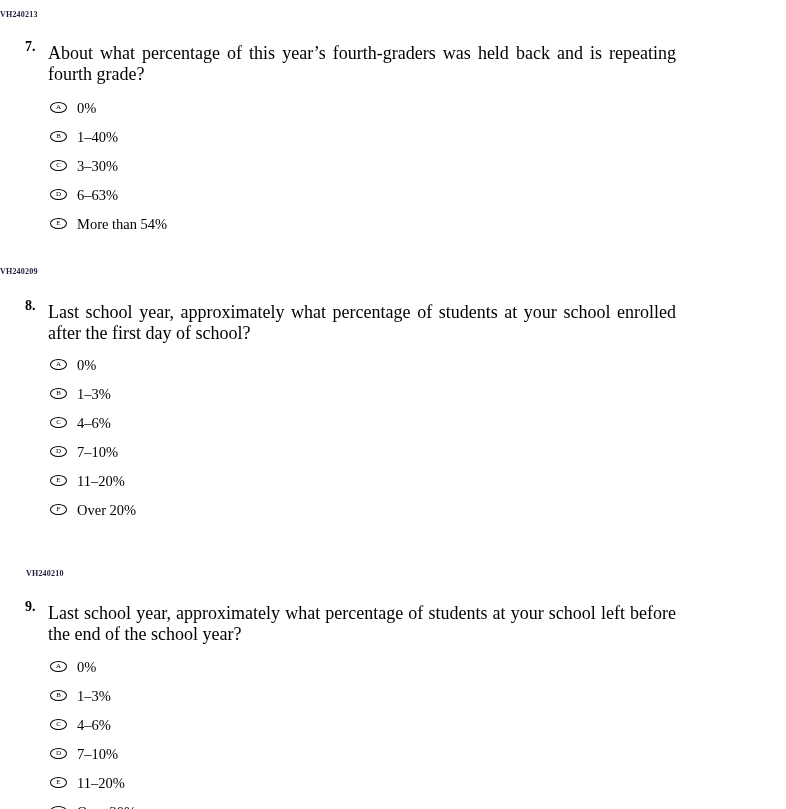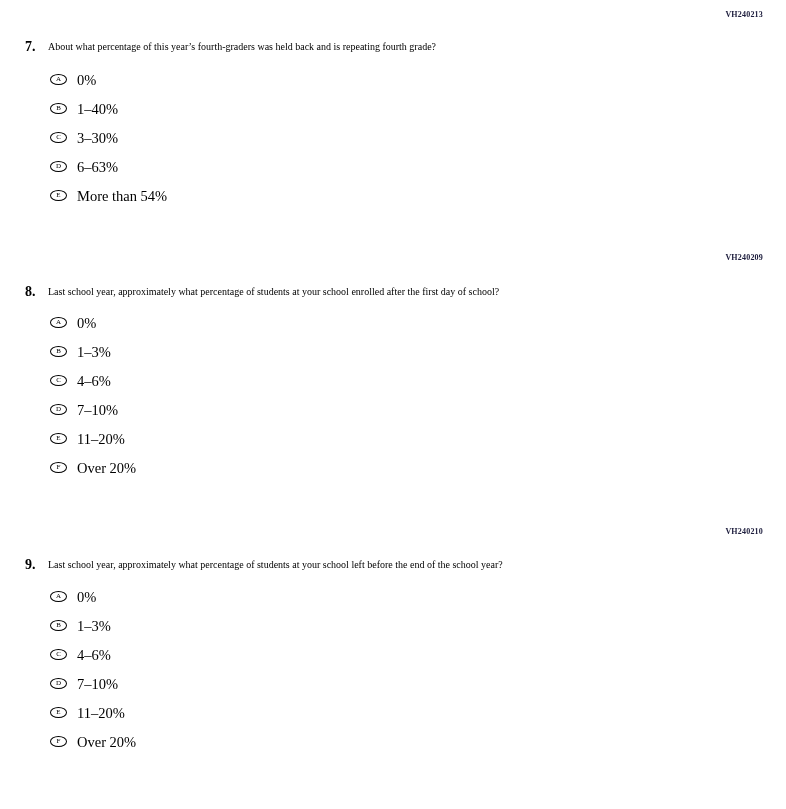--- a/index.html
+++ b/index.html
@@ -14,50 +14,51 @@
     font-family: "Liberation Serif", serif;
     color: #000000;
     position: relative;
   }
   .q-section { display: block; }
 
   .code-line {
     font-size: 8px;
     line-height: 10px;
     font-weight: bold;
-    text-align: right;
+    text-align: left;
     padding-right: 23px;
     color: #1c1c3c;
     letter-spacing: 0.2px;
     font-family: "Liberation Serif", serif;
   }
   .sec7 .code-line { margin-top: 10px; }
-  .sec8 .code-line { margin-top: 43px; }
+  .sec8 .code-line { margin-top: 29px; }
   .sec9 .code-line { margin-top: 45px; margin-left: 26px; }
 
   .q-row {
     display: flex;
     padding-left: 25px;
   }
   .sec7 .q-row { margin-top: 16px; }
   .sec8 .q-row { margin-top: 18px; }
   .sec9 .q-row { margin-top: 17px; }
 
   .q-num {
     font-weight: bold;
     width: 23px;
     flex-shrink: 0;
     font-size: 14px;
     line-height: 21px;
   }
   .q-text {
     width: 628px;
-    font-size: 10px;
+    font-size: 18px;
     line-height: 21px;
     text-align: justify;
+    margin-top: 7px;
   }
 
   .options { padding-left: 50px; }
   .sec7 .options { margin-top: 8px; }
   .sec8 .options { margin-top: 6px; }
   .sec9 .options { margin-top: 7px; }
 
   .opt {
     display: flex;
     align-items: center;

